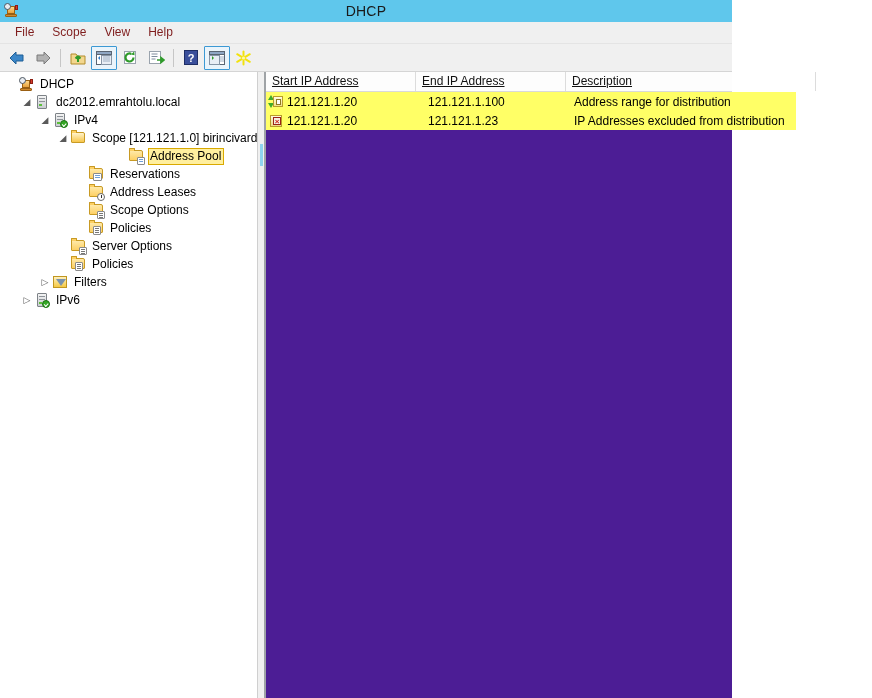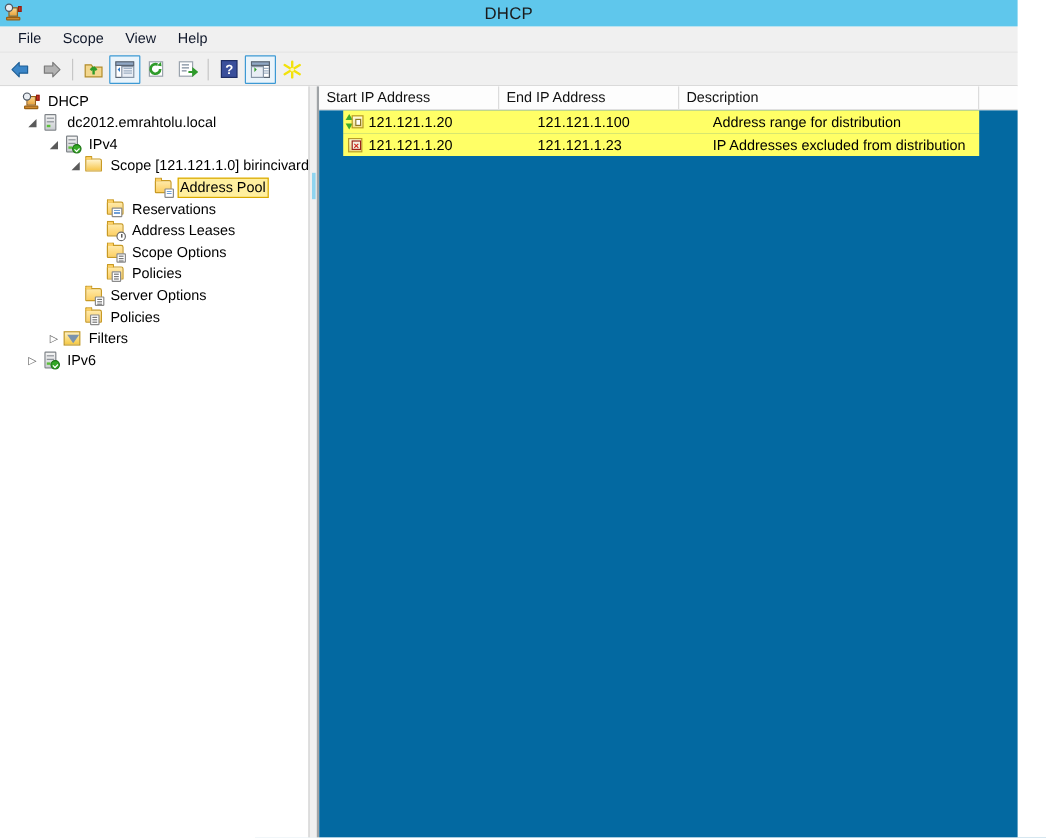--- a/index.html
+++ b/index.html
@@ -4,21 +4,21 @@
 <style>
   html, body {
     margin: 0; padding: 0;
     width: 872px; height: 698px;
     overflow: hidden;
     background: #ffffff;
     font-family: "Liberation Sans", sans-serif;
     -webkit-font-smoothing: none;
   }
   #app {
-    width: 848px; height: 698px;
+    width: 732px; height: 698px;
     position: relative;
     display: flex;
     flex-direction: column;
     background: #ffffff;
   }
 
   
   .titlebar {
     height: 22px;
     background: #5fc7ec;
@@ -49,21 +49,21 @@
     flex: 0 0 22px;
     background: #f0f0f0;
     display: flex;
     align-items: center;
     padding-left: 6px;
     border-bottom: 1px solid #e4e4e4;
     box-sizing: border-box;
   }
   .menu-item {
     font-size: 12px;
-    color: #0f172a;
+    color: #7f1d1d;
     padding: 2px 9px;
     line-height: 15px;
     cursor: default;
   }
 
   
   .toolbar {
     height: 28px;
     flex: 0 0 28px;
     background: #f0f0f0;
@@ -269,22 +269,23 @@
   .lv-col {
     font-size: 12px;
     color: #111;
     line-height: 19px;
     padding-left: 6px;
     border-right: 1px solid #dcdcdc;
     box-sizing: border-box;
     white-space: nowrap;
     overflow: hidden;
     cursor: default;
-  }
-  .lv-body { flex: 1 1 auto; position: relative; background:#0369a1;padding-left:20px; }
+    text-decoration: underline;
+  }
+  .lv-body { flex: 1 1 auto; position: relative; background:#4c1d95; }
   .lv-row {
     display: flex;
     height: 19px;
     align-items: center;
     font-size: 12px;
     color: #000;
     background: #ffff66;
     cursor: default;
   }
   .lv-cell {

